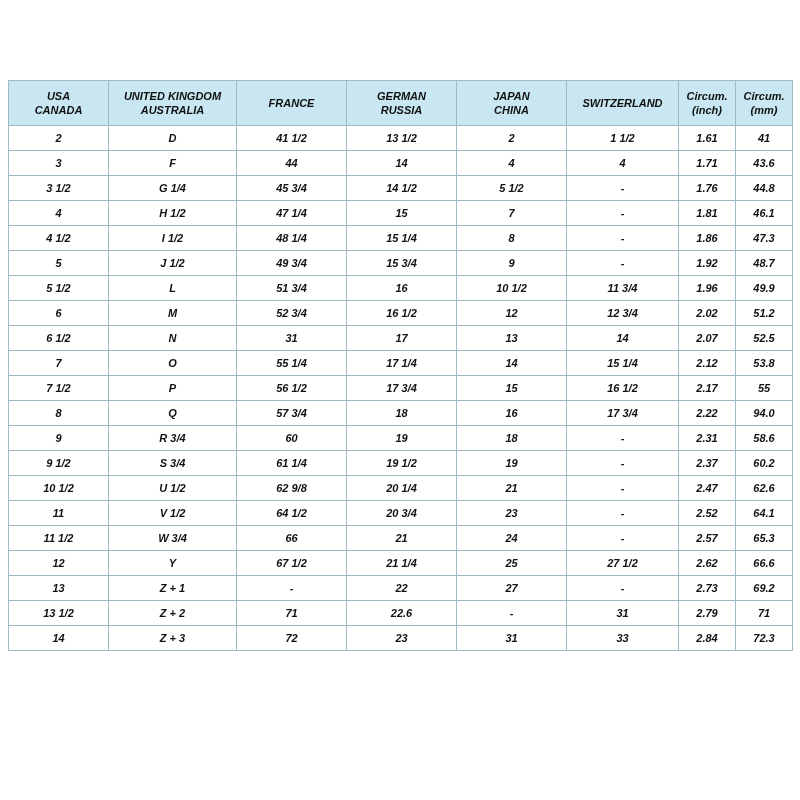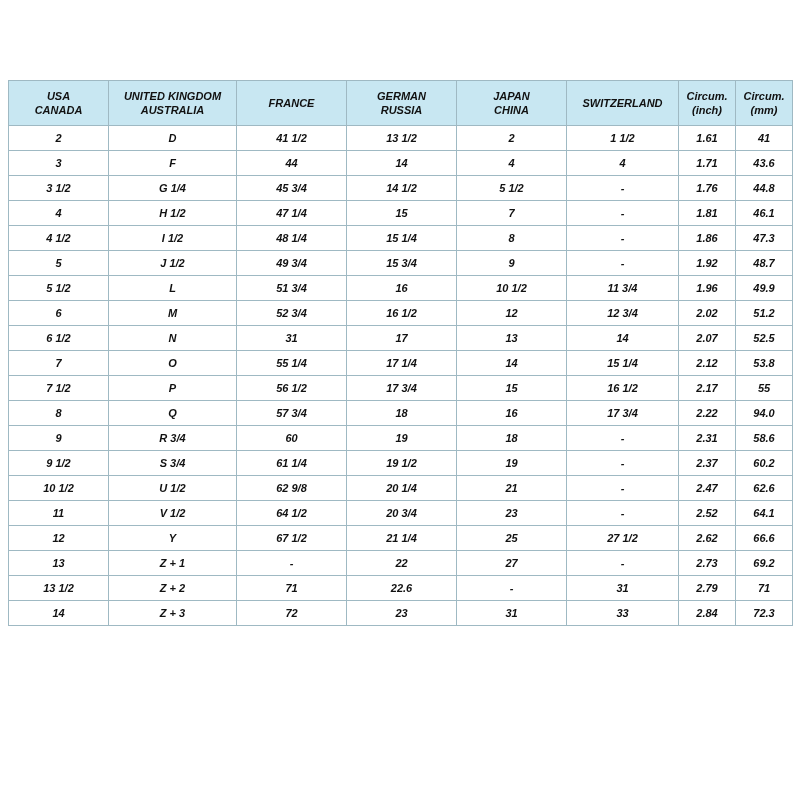--- a/index.html
+++ b/index.html
@@ -241,20 +241,30 @@
           <td>11</td>
           <td>V 1/2</td>
           <td>64 1/2</td>
           <td>20 3/4</td>
           <td>23</td>
           <td>-</td>
           <td>2.52</td>
           <td>64.1</td>
         </tr>
         <tr>
+          <td>11 1/2</td>
+          <td>W 3/4</td>
+          <td>66</td>
+          <td>21</td>
+          <td>24</td>
+          <td>-</td>
+          <td>2.57</td>
+          <td>65.3</td>
+        </tr>
+        <tr>
           <td>12</td>
           <td>Y</td>
           <td>67 1/2</td>
           <td>21 1/4</td>
           <td>25</td>
           <td>27 1/2</td>
           <td>2.62</td>
           <td>66.6</td>
         </tr>
         <tr>

